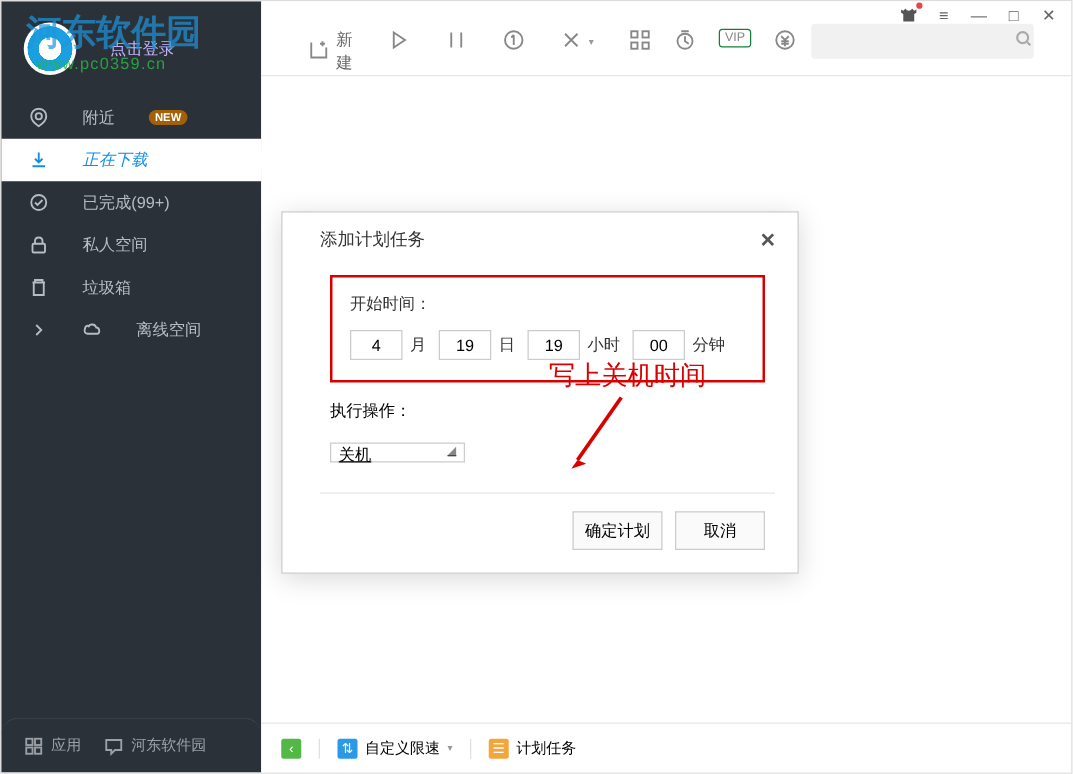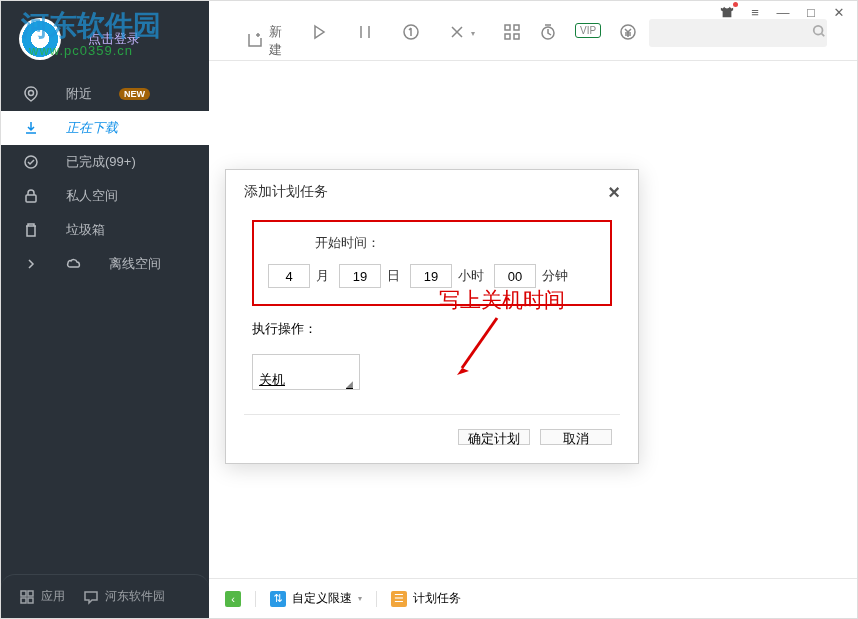--- a/index.html
+++ b/index.html
@@ -33,38 +33,38 @@
     .toolbar { height: 42px; border-bottom: 1px solid #e6e6e6; display: flex; align-items: flex-start; padding: 0 31px; gap: 6px; }
     .tb-btn { display: flex; align-items: center; gap: 5px; padding: 4px 6px; color: #666; cursor: pointer; font-size: 13px; }
     .tb-sep { width: 1px; height: 18px; background: #e6e6e6; margin: 0 2px; }
     .tb-icon svg { stroke: #888; fill: none; stroke-width: 1.5; width: 18px; height: 18px; }
     .vip { border: 1px solid #15803d; border-radius: 3px; font-size: 10px; padding: 1px 4px; color: #888; }
     
     .search-box { margin-left: auto; width: 178px; height: 28px; background: #f1f1f1; border-radius: 3px; display: flex; align-items: center; padding: 0 8px; }
     .search-box input { flex: 1; border: none; background: transparent; outline: none; font-size: 12px; }
     .search-icon { color: #aaa; }
     
-    .dialog { position: absolute; left: 224px; top: 168px; width: 414px; background: #fff; border: 1px solid #ccc; box-shadow: 0 4px 20px rgba(0,0,0,0.15); z-index: 100; }
+    .dialog { position: absolute; left: 224px; top: 168px; width: 414px; background: #fff; border: 1px solid #ccc; box-shadow: 0 4px 20px rgba(0,0,0,0.15); z-index: 100; padding-left: 12px; }
     .dialog-header { height: 44px; display: flex; align-items: center; justify-content: space-between; padding: 0 18px; font-size: 14px; color: #333; }
     .dialog-close { font-size: 20px; cursor: pointer; color: #555; font-weight: bold; }
     .dialog-body { padding: 6px 26px 18px; }
     
     .red-frame { border: 2px solid #d90000; padding: 12px 14px 16px; margin-bottom: 14px; }
-    .label-row { font-size: 13px; color: #333; margin-bottom: 12px; margin-left: 47px; }
+    .label-row { font-size: 13px; color: #333; margin-bottom: 12px; }
     .time-inputs { display: flex; align-items: center; gap: 6px; font-size: 13px; }
     .time-input { width: 42px; height: 24px; border: 1px solid #ccc; text-align: center; font-size: 13px; }
     .time-unit { font-size: 13px; color: #333; margin-right: 4px; }
     
     .op-label { font-size: 13px; margin-bottom: 16px; }
-    .select-box { width: 108px; height: 36px; border: 1px solid #ccc; display: flex; align-items: flex-end; justify-content: space-between; padding: 0 6px; font-size: 13px; cursor: pointer; text-decoration: underline; }
+    .select-box { width: 108px; height: 16px; border: 1px solid #ccc; display: flex; align-items: flex-start; justify-content: space-between; padding: 0 6px; font-size: 13px; cursor: pointer; text-decoration: underline; }
     .select-arrow { font-size: 9px; color: #888; }
     
     .dialog-divider { border: none; border-top: 1px solid #e6e6e6; margin: 24px -8px 14px; }
     .dialog-actions { display: flex; justify-content: flex-end; gap: 10px; }
-    .dlg-btn { width: 72px; height: 16px; border: 1px solid #ccc; background: #fafafa; font-size: 13px; cursor: pointer; }
+    .dlg-btn { width: 72px; height: 31px; border: 1px solid #ccc; background: #fafafa; font-size: 13px; cursor: pointer; }
     
     .annotation { position: absolute; left: 438px; top: 285px; color: #d90000; font-size: 21px; z-index: 101; }
     .arrow { position: absolute; left: 446px; top: 312px; z-index: 101; }
     
     .statusbar { position: absolute; bottom: 0; left: 0; right: 0; height: 40px; border-top: 1px solid #e6e6e6; display: flex; align-items: center; padding: 0 16px; gap: 14px; font-size: 12px; }
     .status-chip { display: flex; align-items: center; gap: 6px; cursor: pointer; }
     .chip-left { width: 16px; height: 16px; background: #54b846; color: #fff; display: flex; align-items: center; justify-content: center; font-size: 11px; border-radius: 2px; }
     .chip-blue { background: #2a9ae6; }
     .chip-orange { background: #f2a63c; }
     .status-sep { width: 1px; height: 16px; background: #e0e0e0; }

